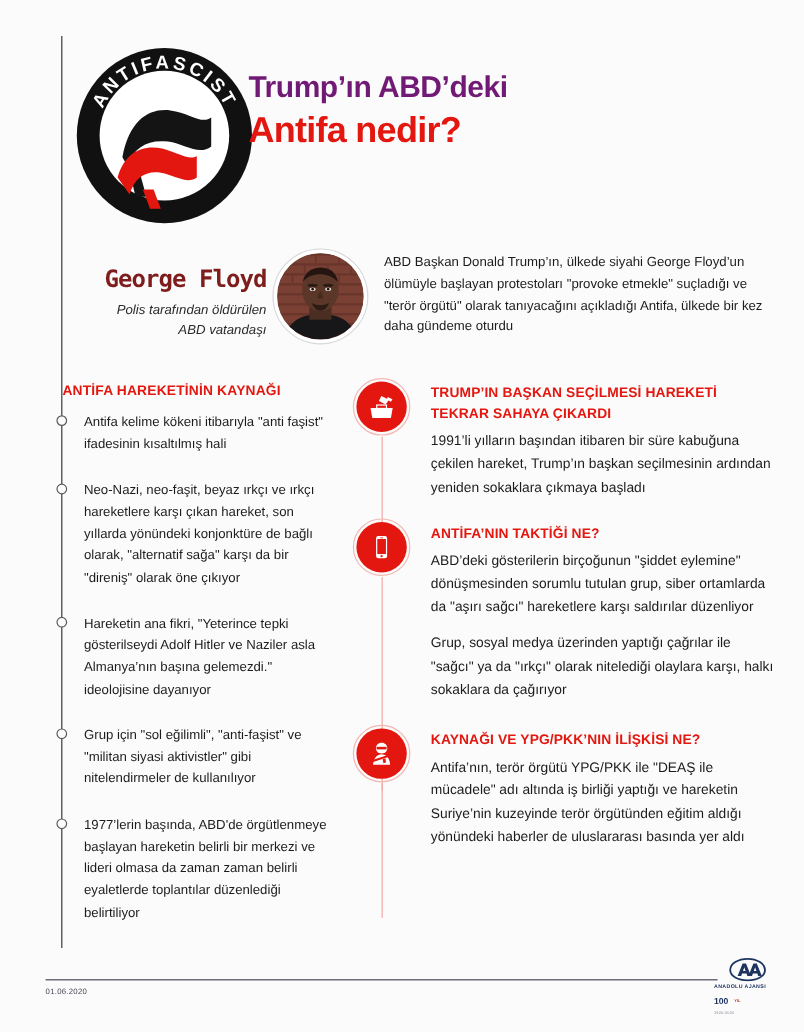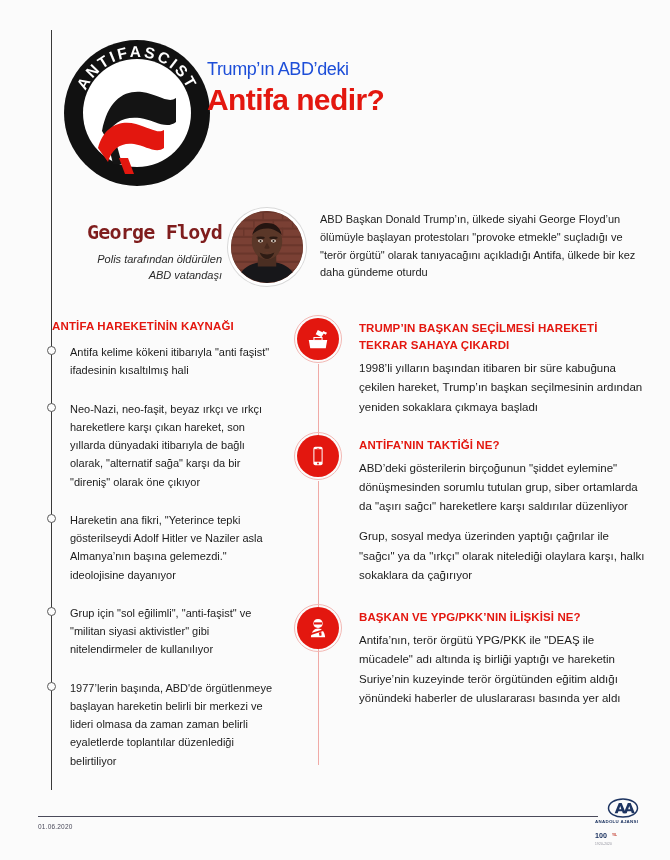--- a/index.html
+++ b/index.html
@@ -52,25 +52,25 @@
   }
 
   
   .title-block {
     position: absolute;
     left: 207px;
     top: 58px;
     width: 440px;
   }
   .title-line {
-    font-size: 18px;
-    font-weight: normal;
+    font-size: 25px;
+    font-weight: bold;
     line-height: 1.24;
     letter-spacing: -0.4px;
-    color: #1d4ed8;
+    color: #701a75;
   }
   .title-accent {
     font-size: 30px;
     font-weight: bold;
     line-height: 1.18;
     letter-spacing: -0.6px;
     color: #e3170f;
     margin-top: 2px;
   }
 
@@ -383,21 +383,21 @@
 
   <div class="col-left">
     <div class="left-heading">ANTİFA HAREKETİNİN KAYNAĞI</div>
 
     <div class="bullet">
       <span class="bullet-dot"></span>
       <div class="bullet-text">Antifa kelime kökeni itibarıyla "anti faşist" ifadesinin kısaltılmış hali</div>
     </div>
     <div class="bullet">
       <span class="bullet-dot"></span>
-      <div class="bullet-text">Neo-Nazi, neo-faşit, beyaz ırkçı ve ırkçı hareketlere karşı çıkan hareket, son yıllarda dünyadaki itibarıyla de bağlı olarak, "alternatif sağa" karşı da bir "direniş" olarak öne çıkıyor</div>
+      <div class="bullet-text">Neo-Nazi, neo-faşit, beyaz ırkçı ve ırkçı hareketlere karşı çıkan hareket, son yıllarda yönündeki konjonktüre de bağlı olarak, "alternatif sağa" karşı da bir "direniş" olarak öne çıkıyor</div>
     </div>
     <div class="bullet">
       <span class="bullet-dot"></span>
       <div class="bullet-text">Hareketin ana fikri, "Yeterince tepki gösterilseydi Adolf Hitler ve Naziler asla Almanya’nın başına gelemezdi." ideolojisine dayanıyor</div>
     </div>
     <div class="bullet">
       <span class="bullet-dot"></span>
       <div class="bullet-text">Grup için "sol eğilimli", "anti-faşist" ve "militan siyasi aktivistler" gibi nitelendirmeler de kullanılıyor</div>
     </div>
     <div class="bullet">
@@ -415,21 +415,21 @@
         <span class="sec-icon">
           <svg viewBox="0 0 26 26" width="24" height="24" aria-hidden="true">
             <path d="M3 14 H23 L21.4 23 H4.6 Z" fill="#ffffff"></path>
             <rect x="8.6" y="11.4" width="8.8" height="3.1" fill="#e3170f" stroke="#ffffff" stroke-width="1.1"></rect>
             <path d="M12.8 3.2 L19.6 6.6 L16.7 11.0 L10.5 7.8 Z" fill="#ffffff"></path>
             <path d="M18.6 4.2 L22.8 6.2 L21.4 8.4 L17.6 6.3 Z" fill="#ffffff"></path>
           </svg>
         </span>
       </div>
       <div class="sec-title">TRUMP’IN BAŞKAN SEÇİLMESİ HAREKETİ TEKRAR SAHAYA ÇIKARDI</div>
-      <div class="sec-para">1998’li yılların başından itibaren bir süre kabuğuna çekilen hareket, Trump’ın başkan seçilmesinin ardından yeniden sokaklara çıkmaya başladı</div>
+      <div class="sec-para">1991’li yılların başından itibaren bir süre kabuğuna çekilen hareket, Trump’ın başkan seçilmesinin ardından yeniden sokaklara çıkmaya başladı</div>
     </div>
 
     <div class="section" style="margin-bottom:22px;">
       <div class="sec-rule" style="height:178px;"></div>
       <div class="sec-icon-wrap">
         <span class="sec-ring"></span>
         <span class="sec-icon">
           <svg viewBox="0 0 26 26" width="24" height="24" aria-hidden="true">
             <rect x="8" y="3" width="10" height="20" rx="2.1" fill="#ffffff"></rect>
             <rect x="9.1" y="5.6" width="7.8" height="13.6" fill="#e3170f"></rect>
@@ -454,21 +454,21 @@
             <rect x="8.5" y="6.9" width="9" height="2.3" fill="#e3170f"></rect>
 
             <path d="M5.3 23 C 5.8 17.0, 8.9 13.6, 13 13.6 C 17.1 13.6, 20.2 17.0, 20.7 23 Z" fill="#ffffff"></path>
 
             <rect x="3.4" y="16.2" width="19.2" height="1.9" rx="0.5" fill="#e3170f" transform="rotate(-18 13 17.1)"></rect>
             <rect x="3.4" y="15.0" width="19.2" height="1.0" rx="0.4" fill="#ffffff" transform="rotate(-18 13 15.5)" opacity="0"></rect>
             <path d="M14.4 17.6 L 17.2 17.6 L 16.4 21.4 L 14.0 21.4 Z" fill="#e3170f" transform="rotate(-18 15.6 19.5)"></path>
           </svg>
         </span>
       </div>
-      <div class="sec-title">BAŞKAN VE YPG/PKK’NIN İLİŞKİSİ NE?</div>
+      <div class="sec-title">KAYNAĞI VE YPG/PKK’NIN İLİŞKİSİ NE?</div>
       <div class="sec-para">Antifa’nın, terör örgütü YPG/PKK ile "DEAŞ ile mücadele" adı altında iş birliği yaptığı ve hareketin Suriye’nin kuzeyinde terör örgütünden eğitim aldığı yönündeki haberler de uluslararası basında yer aldı</div>
     </div>
 
   </div>
 
   <div class="footer-rule"></div>
   <div class="footer-date">01.06.2020</div>
 
   <div class="aa-logo">
     <svg class="aa-mark" viewBox="0 0 40 24" width="34" height="20" aria-hidden="true">

